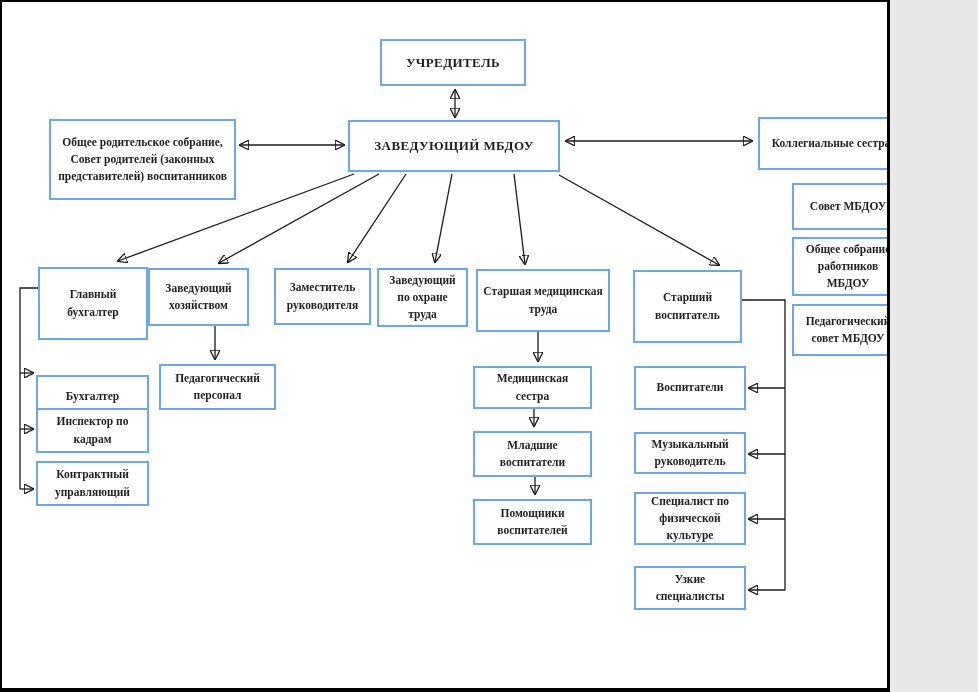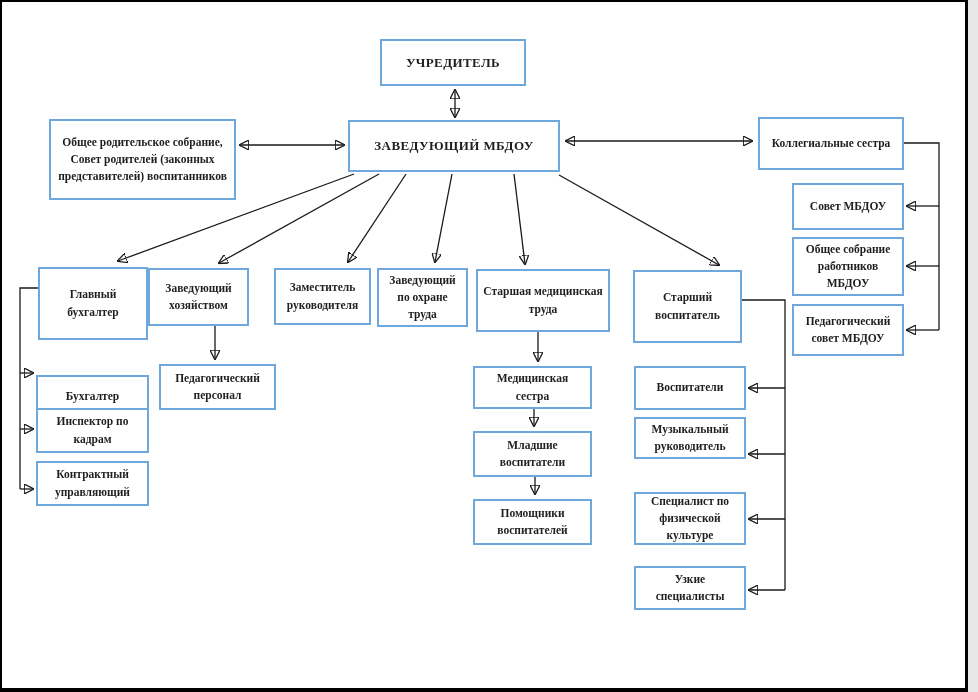--- a/index.html
+++ b/index.html
@@ -5,21 +5,21 @@
   :root{
     --box-border:#6fa8dc;
     --text:#1f1f1f;
     --connector:#1a1a1a;
     --frame:#000000;
     --bg:#ffffff;
   }
   html,body{margin:0;padding:0;background:#e8e8e8;}
   .canvas{
     position:relative;
-    width:968px;height:692px;
+    width:890px;height:692px;
     background:var(--bg);
     border:2px solid var(--frame);
     border-bottom-width:4px;
     border-right-width:3px;
     box-sizing:border-box;
     overflow:hidden;
     font-family:"Liberation Serif", serif;
   }
   .wires{
     position:absolute;left:0;top:0;width:978px;height:692px;
@@ -109,17 +109,17 @@
   <div class="node" style="left:34px;top:406px;width:113px;height:45px">Инспектор по кадрам</div>
   <div class="node" style="left:34px;top:459px;width:113px;height:45px">Контрактный управляющий</div>
 
   <div class="node" style="left:157px;top:362px;width:117px;height:46px">Педагогический персонал</div>
 
   <div class="node" style="left:471px;top:364px;width:119px;height:43px">Медицинская сестра</div>
   <div class="node" style="left:471px;top:429px;width:119px;height:46px">Младшие воспитатели</div>
   <div class="node" style="left:471px;top:497px;width:119px;height:46px">Помощники воспитателей</div>
 
   <div class="node" style="left:632px;top:364px;width:112px;height:44px">Воспитатели</div>
-  <div class="node" style="left:632px;top:415px;width:112px;height:42px">Музыкальный руководитель</div>
+  <div class="node" style="left:632px;top:430px;width:112px;height:42px">Музыкальный руководитель</div>
   <div class="node" style="left:632px;top:490px;width:112px;height:53px">Специалист по физической культуре</div>
   <div class="node" style="left:632px;top:564px;width:112px;height:44px">Узкие специалисты</div>
 
 </div>
 
 </body></html>

